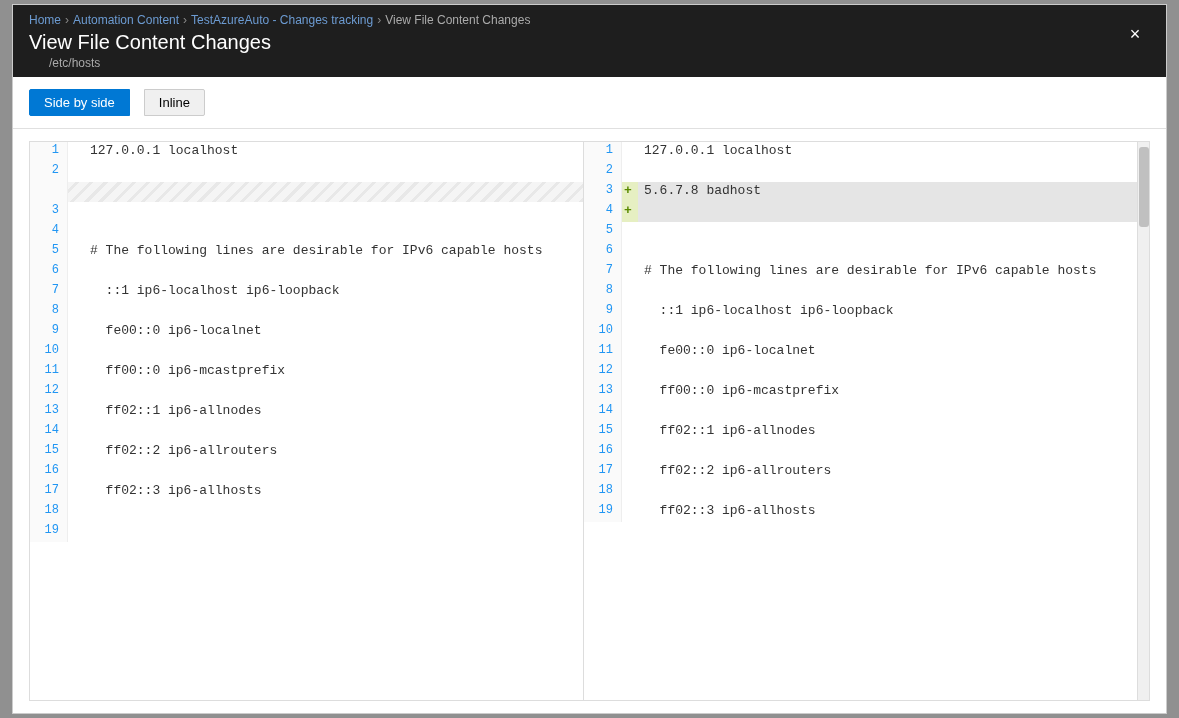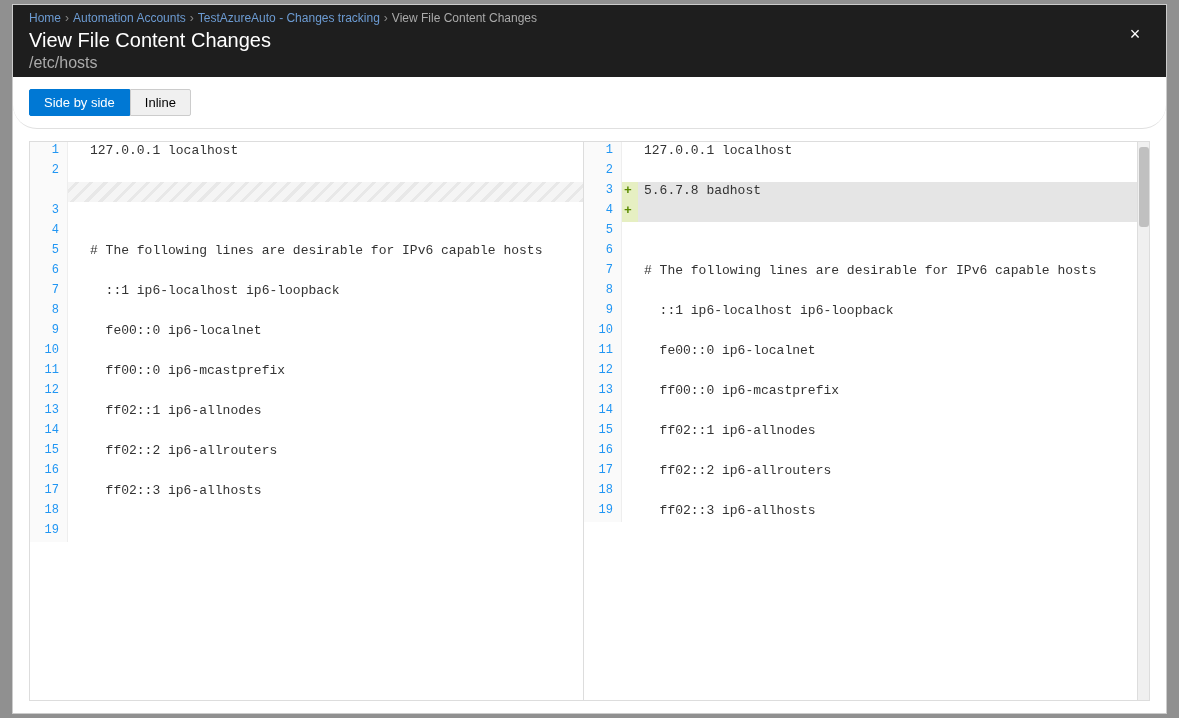--- a/index.html
+++ b/index.html
@@ -62,23 +62,24 @@
       color: #888;
     }
 
     .modal-title {
       font-size: 20px;
       font-weight: 300;
       color: #fff;
     }
 
     .modal-subtitle {
-      font-size: 16px;
+      font-size: 12px;
       color: #aaa;
       margin-top: 2px;
+      margin-left: 20px;
     }
 
     .close-btn {
       position: absolute;
       top: 14px;
       right: 16px;
       background: none;
       border: none;
       color: #fff;
       font-size: 18px;
@@ -88,22 +89,21 @@
       display: flex;
       align-items: center;
       justify-content: center;
     }
 
     .modal-toolbar {
       padding: 12px 16px;
       background: #fff;
       border-bottom: 1px solid #e0e0e0;
       display: flex;
-      gap: 0;
-      border-radius: 24px;
+      gap: 14px;
     }
 
     .tab-btn {
       padding: 5px 14px;
       font-size: 13px;
       cursor: pointer;
       border: 1px solid #ccc;
       background: #f0f0f0;
       color: #000000;
     }
@@ -236,21 +236,21 @@
 </head>
 <body>
 
 <div class="modal-overlay">
   <div class="modal">
 
     <div class="modal-header">
       <div class="breadcrumb">
         <a>Home</a>
         <span class="separator">›</span>
-        <a>Automation Accounts</a>
+        <a>Automation Content</a>
         <span class="separator">›</span>
         <a>TestAzureAuto - Changes tracking</a>
         <span class="separator">›</span>
         <span>View File Content Changes</span>
       </div>
       <div class="modal-title">View File Content Changes</div>
       <div class="modal-subtitle">/etc/hosts</div>
       <button class="close-btn">×</button>
     </div>
 

